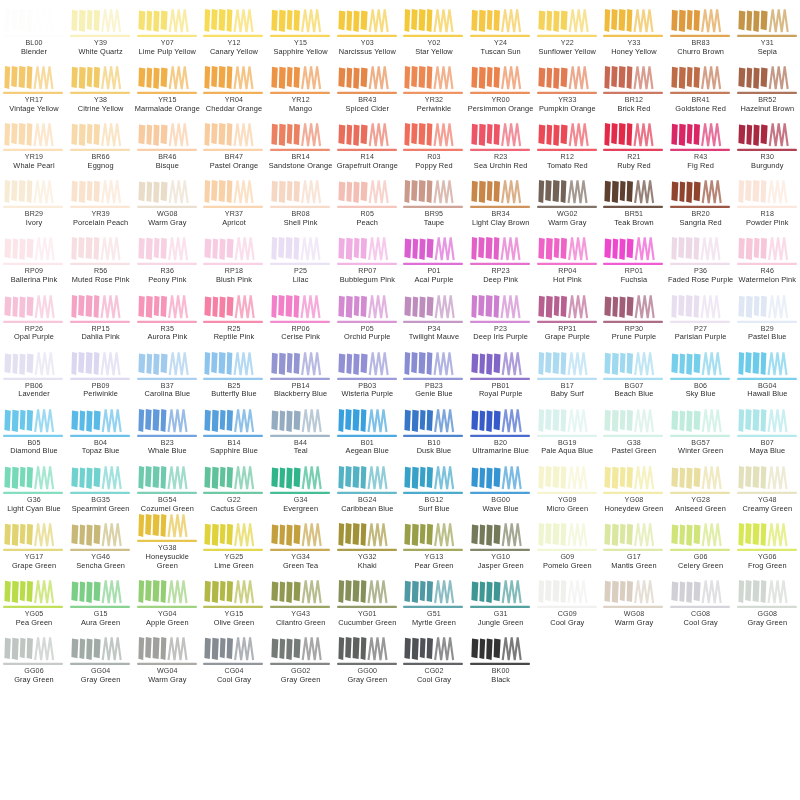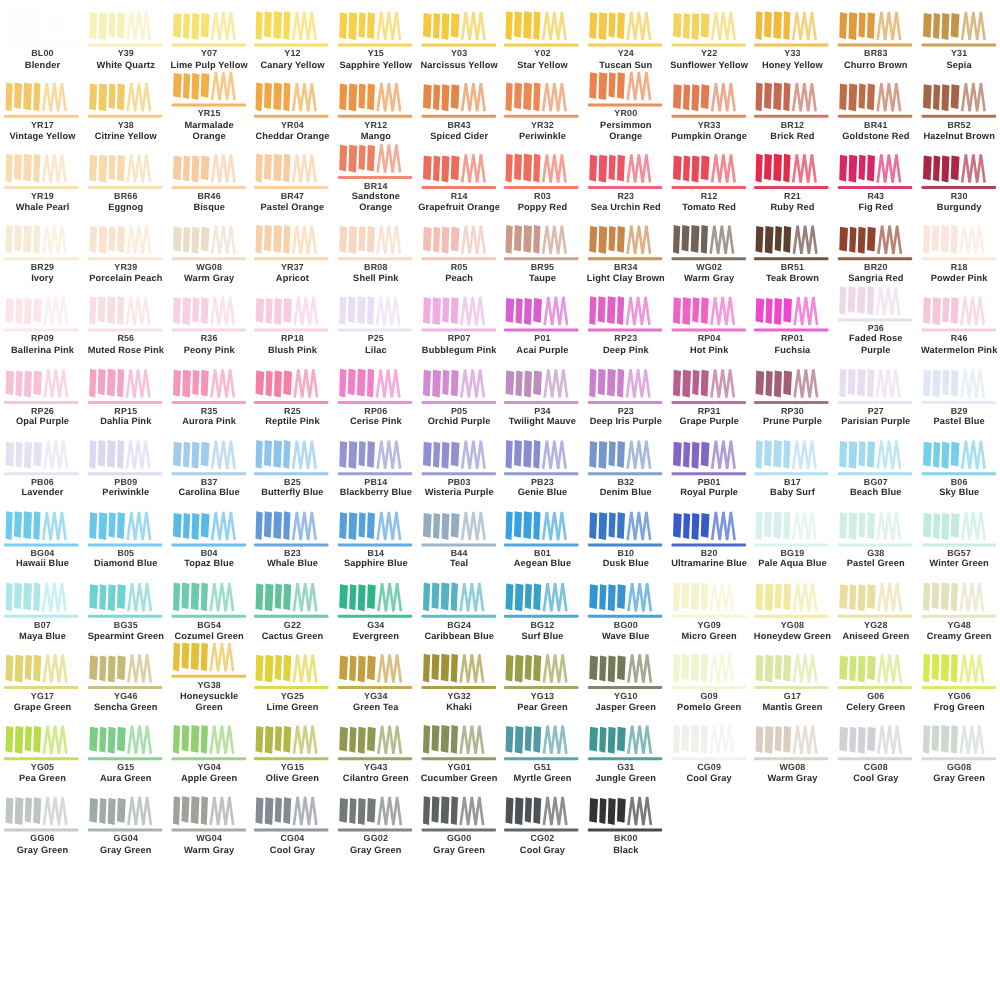--- a/index.html
+++ b/index.html
@@ -9,21 +9,20 @@
     background:#ffffff;
     font-family:"Liberation Sans", sans-serif;
     overflow:hidden;
   }
   #sheet{
     width:800px;height:800px;
     display:grid;
     grid-template-columns:repeat(12, 1fr);
     grid-auto-rows:57.14px;
     box-sizing:border-box;
-    font-weight:bold;
   }
   .cell{
     position:relative;
     display:flex;
     flex-direction:column;
     align-items:center;
     justify-content:flex-end;
     overflow:hidden;
     box-sizing:border-box;
     padding:0 1px 1px 1px;
@@ -1084,33 +1083,20 @@
   </svg>
       </div>
       <div class="labels">
         <span class="code">PB23</span>
         <span class="name">Genie Blue</span>
       </div>
     </div>
     <div class="cell">
       <div class="swatch">
         <svg viewBox="0 0 60 30" xmlns="http://www.w3.org/2000/svg" preserveAspectRatio="none">
-    <path d="M2.0,1.7 L7.8,2.7 L6.8,23.1 L1.4,21.9 Z M9.4,1.7 L15.8,2.7 L14.8,24.0 L8.8,22.8 Z M17.4,1.7 L22.6,2.7 L21.6,22.2 L16.8,21.0 Z M24.2,1.7 L30.0,2.7 L29.0,23.1 L23.6,21.9 Z " fill="rgba(111,143,201,0.95)"></path>
-    <path d="M32.1,24.0 L35.1,1.5 L38.1,24.0 L41.1,1.5 L44.1,24.0 L47.1,1.5 L50.1,24.0 " fill="none" stroke="rgba(111,143,201,0.62)" stroke-width="2.1" stroke-linejoin="miter" stroke-linecap="butt"></path>
-    <rect x="0" y="26.8" width="60" height="2.3" rx="1.1" fill="rgba(111,143,201,0.85)"></rect>
-  </svg>
-      </div>
-      <div class="labels">
-        <span class="code">B32</span>
-        <span class="name">Denim Blue</span>
-      </div>
-    </div>
-    <div class="cell">
-      <div class="swatch">
-        <svg viewBox="0 0 60 30" xmlns="http://www.w3.org/2000/svg" preserveAspectRatio="none">
     <path d="M2.0,2.4 L8.4,3.4 L7.4,22.2 L1.4,21.0 Z M10.0,2.4 L15.2,3.4 L14.2,23.1 L9.4,21.9 Z M16.8,2.4 L22.6,3.4 L21.6,24.0 L16.2,22.8 Z M24.2,2.4 L30.6,3.4 L29.6,22.2 L23.6,21.0 Z " fill="rgba(122,94,196,0.95)"></path>
     <path d="M32.7,24.0 L35.7,1.5 L38.7,24.0 L41.7,1.5 L44.7,24.0 L47.7,1.5 L50.7,24.0 " fill="none" stroke="rgba(122,94,196,0.62)" stroke-width="2.1" stroke-linejoin="miter" stroke-linecap="butt"></path>
     <rect x="0" y="26.8" width="60" height="2.3" rx="1.1" fill="rgba(122,94,196,0.85)"></rect>
   </svg>
       </div>
       <div class="labels">
         <span class="code">PB01</span>
         <span class="name">Royal Purple</span>
       </div>
     </div>
@@ -1318,20 +1304,33 @@
   </svg>
       </div>
       <div class="labels">
         <span class="code">B07</span>
         <span class="name">Maya Blue</span>
       </div>
     </div>
     <div class="cell">
       <div class="swatch">
         <svg viewBox="0 0 60 30" xmlns="http://www.w3.org/2000/svg" preserveAspectRatio="none">
+    <path d="M2.0,1.7 L7.8,2.7 L6.8,23.1 L1.4,21.9 Z M9.4,1.7 L15.8,2.7 L14.8,24.0 L8.8,22.8 Z M17.4,1.7 L22.6,2.7 L21.6,22.2 L16.8,21.0 Z M24.2,1.7 L30.0,2.7 L29.0,23.1 L23.6,21.9 Z " fill="rgba(111,216,180,0.95)"></path>
+    <path d="M32.1,24.0 L35.1,1.5 L38.1,24.0 L41.1,1.5 L44.1,24.0 L47.1,1.5 L50.1,24.0 " fill="none" stroke="rgba(111,216,180,0.62)" stroke-width="2.1" stroke-linejoin="miter" stroke-linecap="butt"></path>
+    <rect x="0" y="26.8" width="60" height="2.3" rx="1.1" fill="rgba(111,216,180,0.85)"></rect>
+  </svg>
+      </div>
+      <div class="labels">
+        <span class="code">G36</span>
+        <span class="name">Light Cyan Blue</span>
+      </div>
+    </div>
+    <div class="cell">
+      <div class="swatch">
+        <svg viewBox="0 0 60 30" xmlns="http://www.w3.org/2000/svg" preserveAspectRatio="none">
     <path d="M2.0,2.4 L8.4,3.4 L7.4,22.2 L1.4,21.0 Z M10.0,2.4 L15.2,3.4 L14.2,23.1 L9.4,21.9 Z M16.8,2.4 L22.6,3.4 L21.6,24.0 L16.2,22.8 Z M24.2,2.4 L30.6,3.4 L29.6,22.2 L23.6,21.0 Z " fill="rgba(103,208,203,0.95)"></path>
     <path d="M32.7,24.0 L35.7,1.5 L38.7,24.0 L41.7,1.5 L44.7,24.0 L47.7,1.5 L50.7,24.0 " fill="none" stroke="rgba(103,208,203,0.62)" stroke-width="2.1" stroke-linejoin="miter" stroke-linecap="butt"></path>
     <rect x="0" y="26.8" width="60" height="2.3" rx="1.1" fill="rgba(103,208,203,0.85)"></rect>
   </svg>
       </div>
       <div class="labels">
         <span class="code">BG35</span>
         <span class="name">Spearmint Green</span>
       </div>
     </div>

